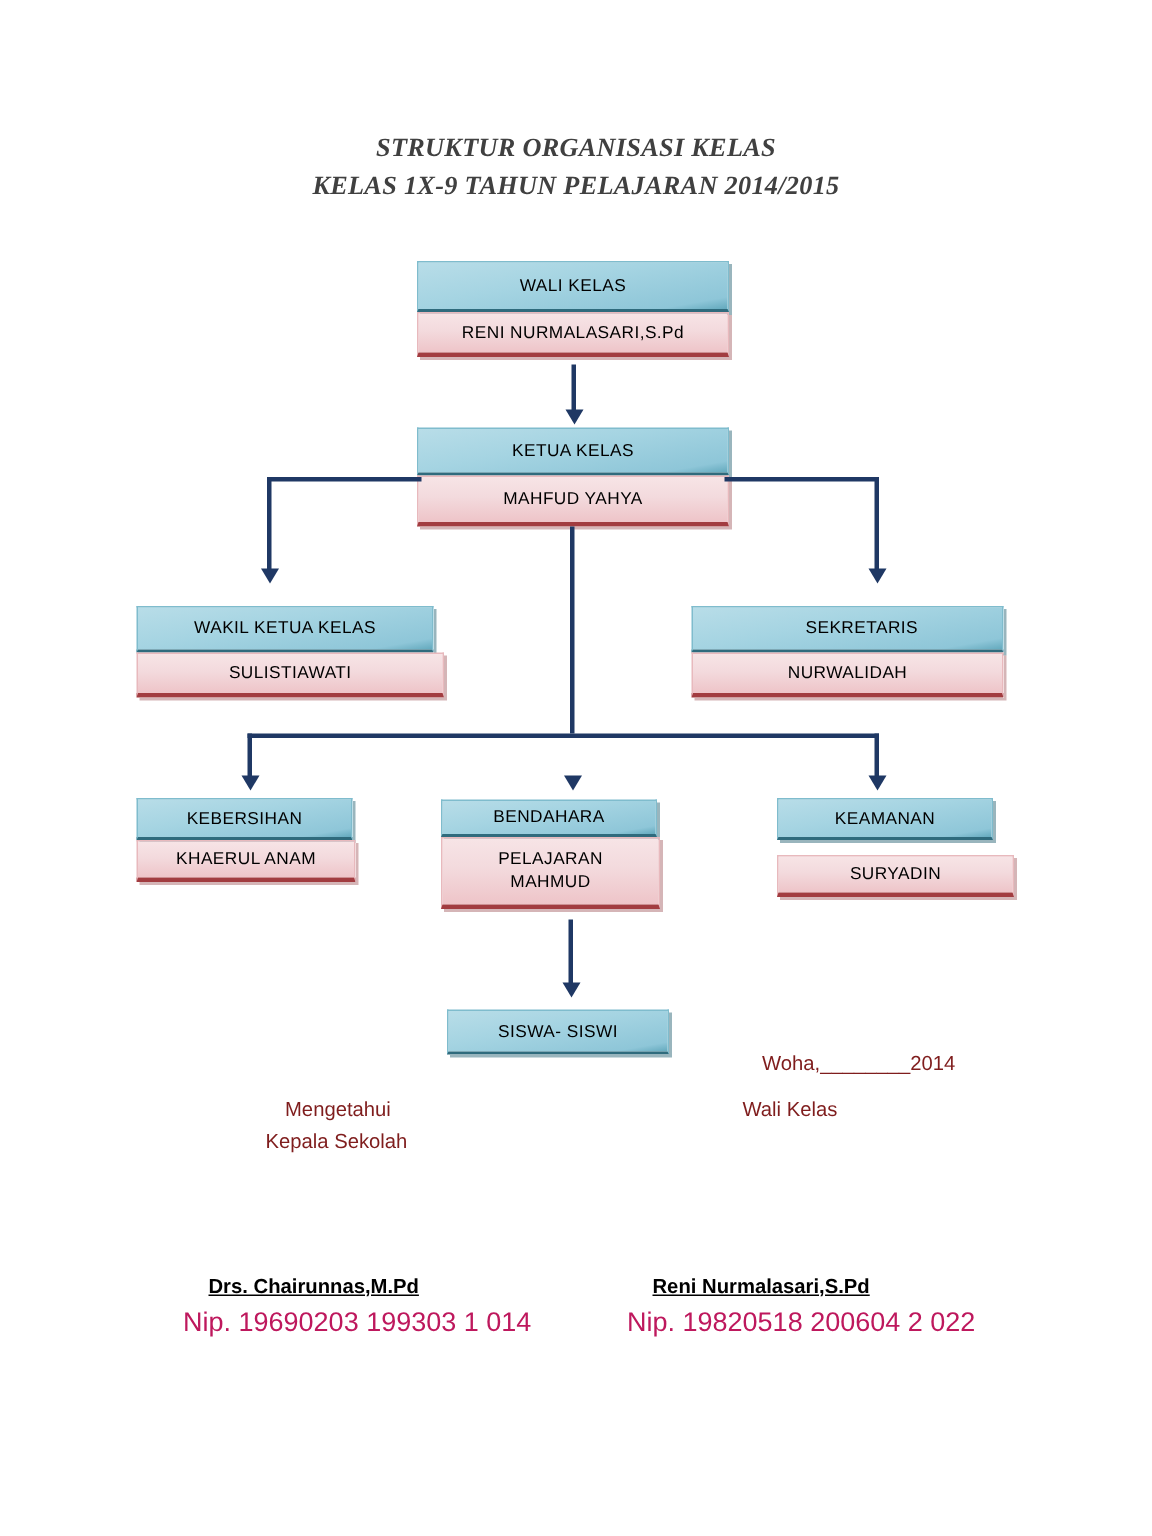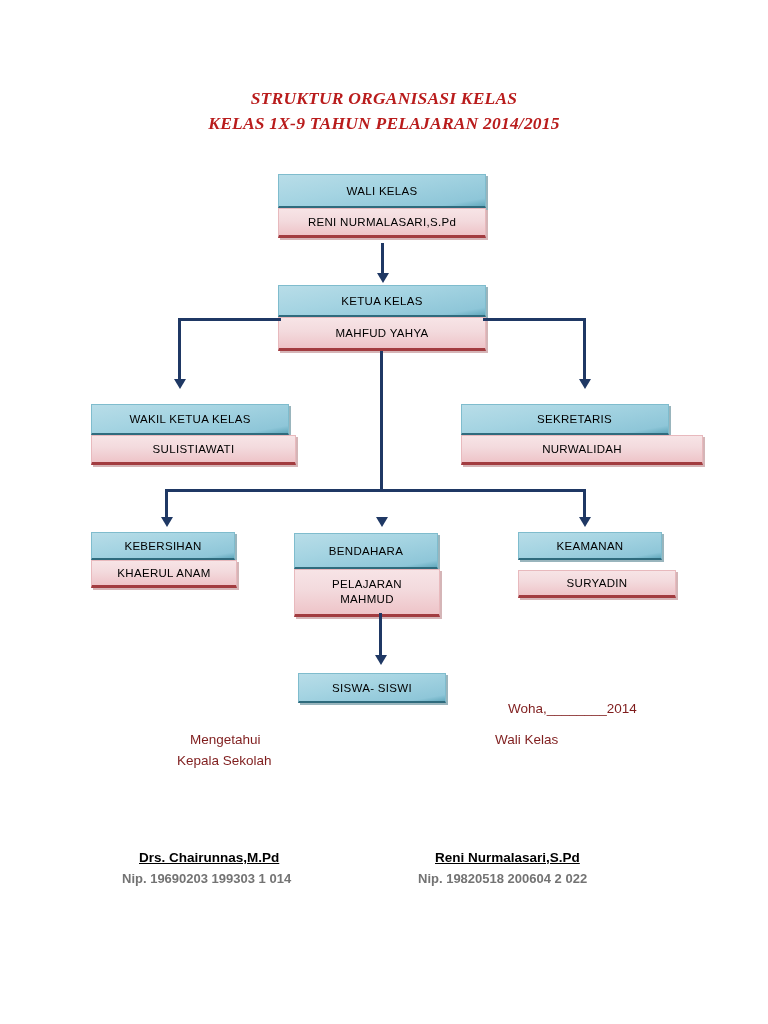--- a/index.html
+++ b/index.html
@@ -24,21 +24,21 @@
     top: 86px;
     width: 768px;
     text-align: center;
   }
   .title-line {
     font-family: "Liberation Serif", serif;
     font-weight: bold;
     font-style: italic;
     font-size: 17.5px;
     letter-spacing: 0.2px;
-    color: #b91c1c;
+    color: #404040;
     line-height: 25px;
     white-space: nowrap;
   }
 
   
   .node {
     position: absolute;
   }
   .node-head {
     position: relative;
@@ -103,24 +103,23 @@
     font-family: "Liberation Sans", sans-serif;
     font-size: 13.5px;
     font-weight: bold;
     color: #000000;
     text-decoration: underline;
     white-space: nowrap;
   }
   .sig-nip {
     position: absolute;
     font-family: "Liberation Sans", sans-serif;
-    font-size: 13px;
-    color: #737373;
-    white-space: nowrap;
-    font-weight: bold;
+    font-size: 18px;
+    color: #be185d;
+    white-space: nowrap;
   }
 </style>
 </head>
 <body>
 
 <div id="page">
 
   <div class="title-block">
     <div class="title-line">STRUKTUR ORGANISASI KELAS</div>
     <div class="title-line">KELAS 1X-9 TAHUN PELAJARAN 2014/2015</div>
@@ -154,41 +153,41 @@
 
   <div class="node" style="left:91px; top:404px; width:200px;">
     <div class="node-head" style="height:31px; width:198px;">WAKIL KETUA KELAS</div>
     <div class="node-body" style="height:30px; width:205px;text-align:right;">
       <span class="ln">SULISTIAWATI</span>
     </div>
   </div>
 
   <div class="node" style="left:461px; top:404px; width:208px;">
     <div class="node-head" style="height:31px;padding-left:19px;">SEKRETARIS</div>
-    <div class="node-body" style="height:30px; width:242px;">
+    <div class="node-body" style="height:30px; width:208px;">
       <span class="ln">NURWALIDAH</span>
     </div>
   </div>
 
   <div class="conn conn-h" style="left:165px; top:489px; width:421px;"></div>
   <div class="conn conn-v" style="left:165px; top:489px; height:30px;"></div>
   <div class="arrow-down" style="left:160.5px; top:517px;"></div>
   <div class="arrow-down" style="left:375.5px; top:517px;"></div>
   <div class="conn conn-v" style="left:583px; top:489px; height:30px;"></div>
   <div class="arrow-down" style="left:578.5px; top:517px;"></div>
 
   <div class="node" style="left:91px; top:532px; width:146px;">
     <div class="node-head" style="height:28px; width:144px;">KEBERSIHAN</div>
     <div class="node-body" style="height:28px; width:146px;">
       <span class="ln">KHAERUL  ANAM</span>
     </div>
   </div>
 
   <div class="node" style="left:294px; top:533px; width:146px;">
-    <div class="node-head" style="height:36px; width:144px;">BENDAHARA</div>
+    <div class="node-head" style="height:25px; width:144px;">BENDAHARA</div>
     <div class="node-body" style="height:48px; width:146px;">
       <span class="ln">PELAJARAN</span>
       <span class="ln">MAHMUD</span>
     </div>
   </div>
 
   <div class="node" style="left:518px; top:532px; width:146px;">
     <div class="node-head" style="height:28px; width:144px;">KEAMANAN</div>
     <div class="node-body" style="height:28px; width:158px;margin-top:10px;">
       <span class="ln">SURYADIN</span>

